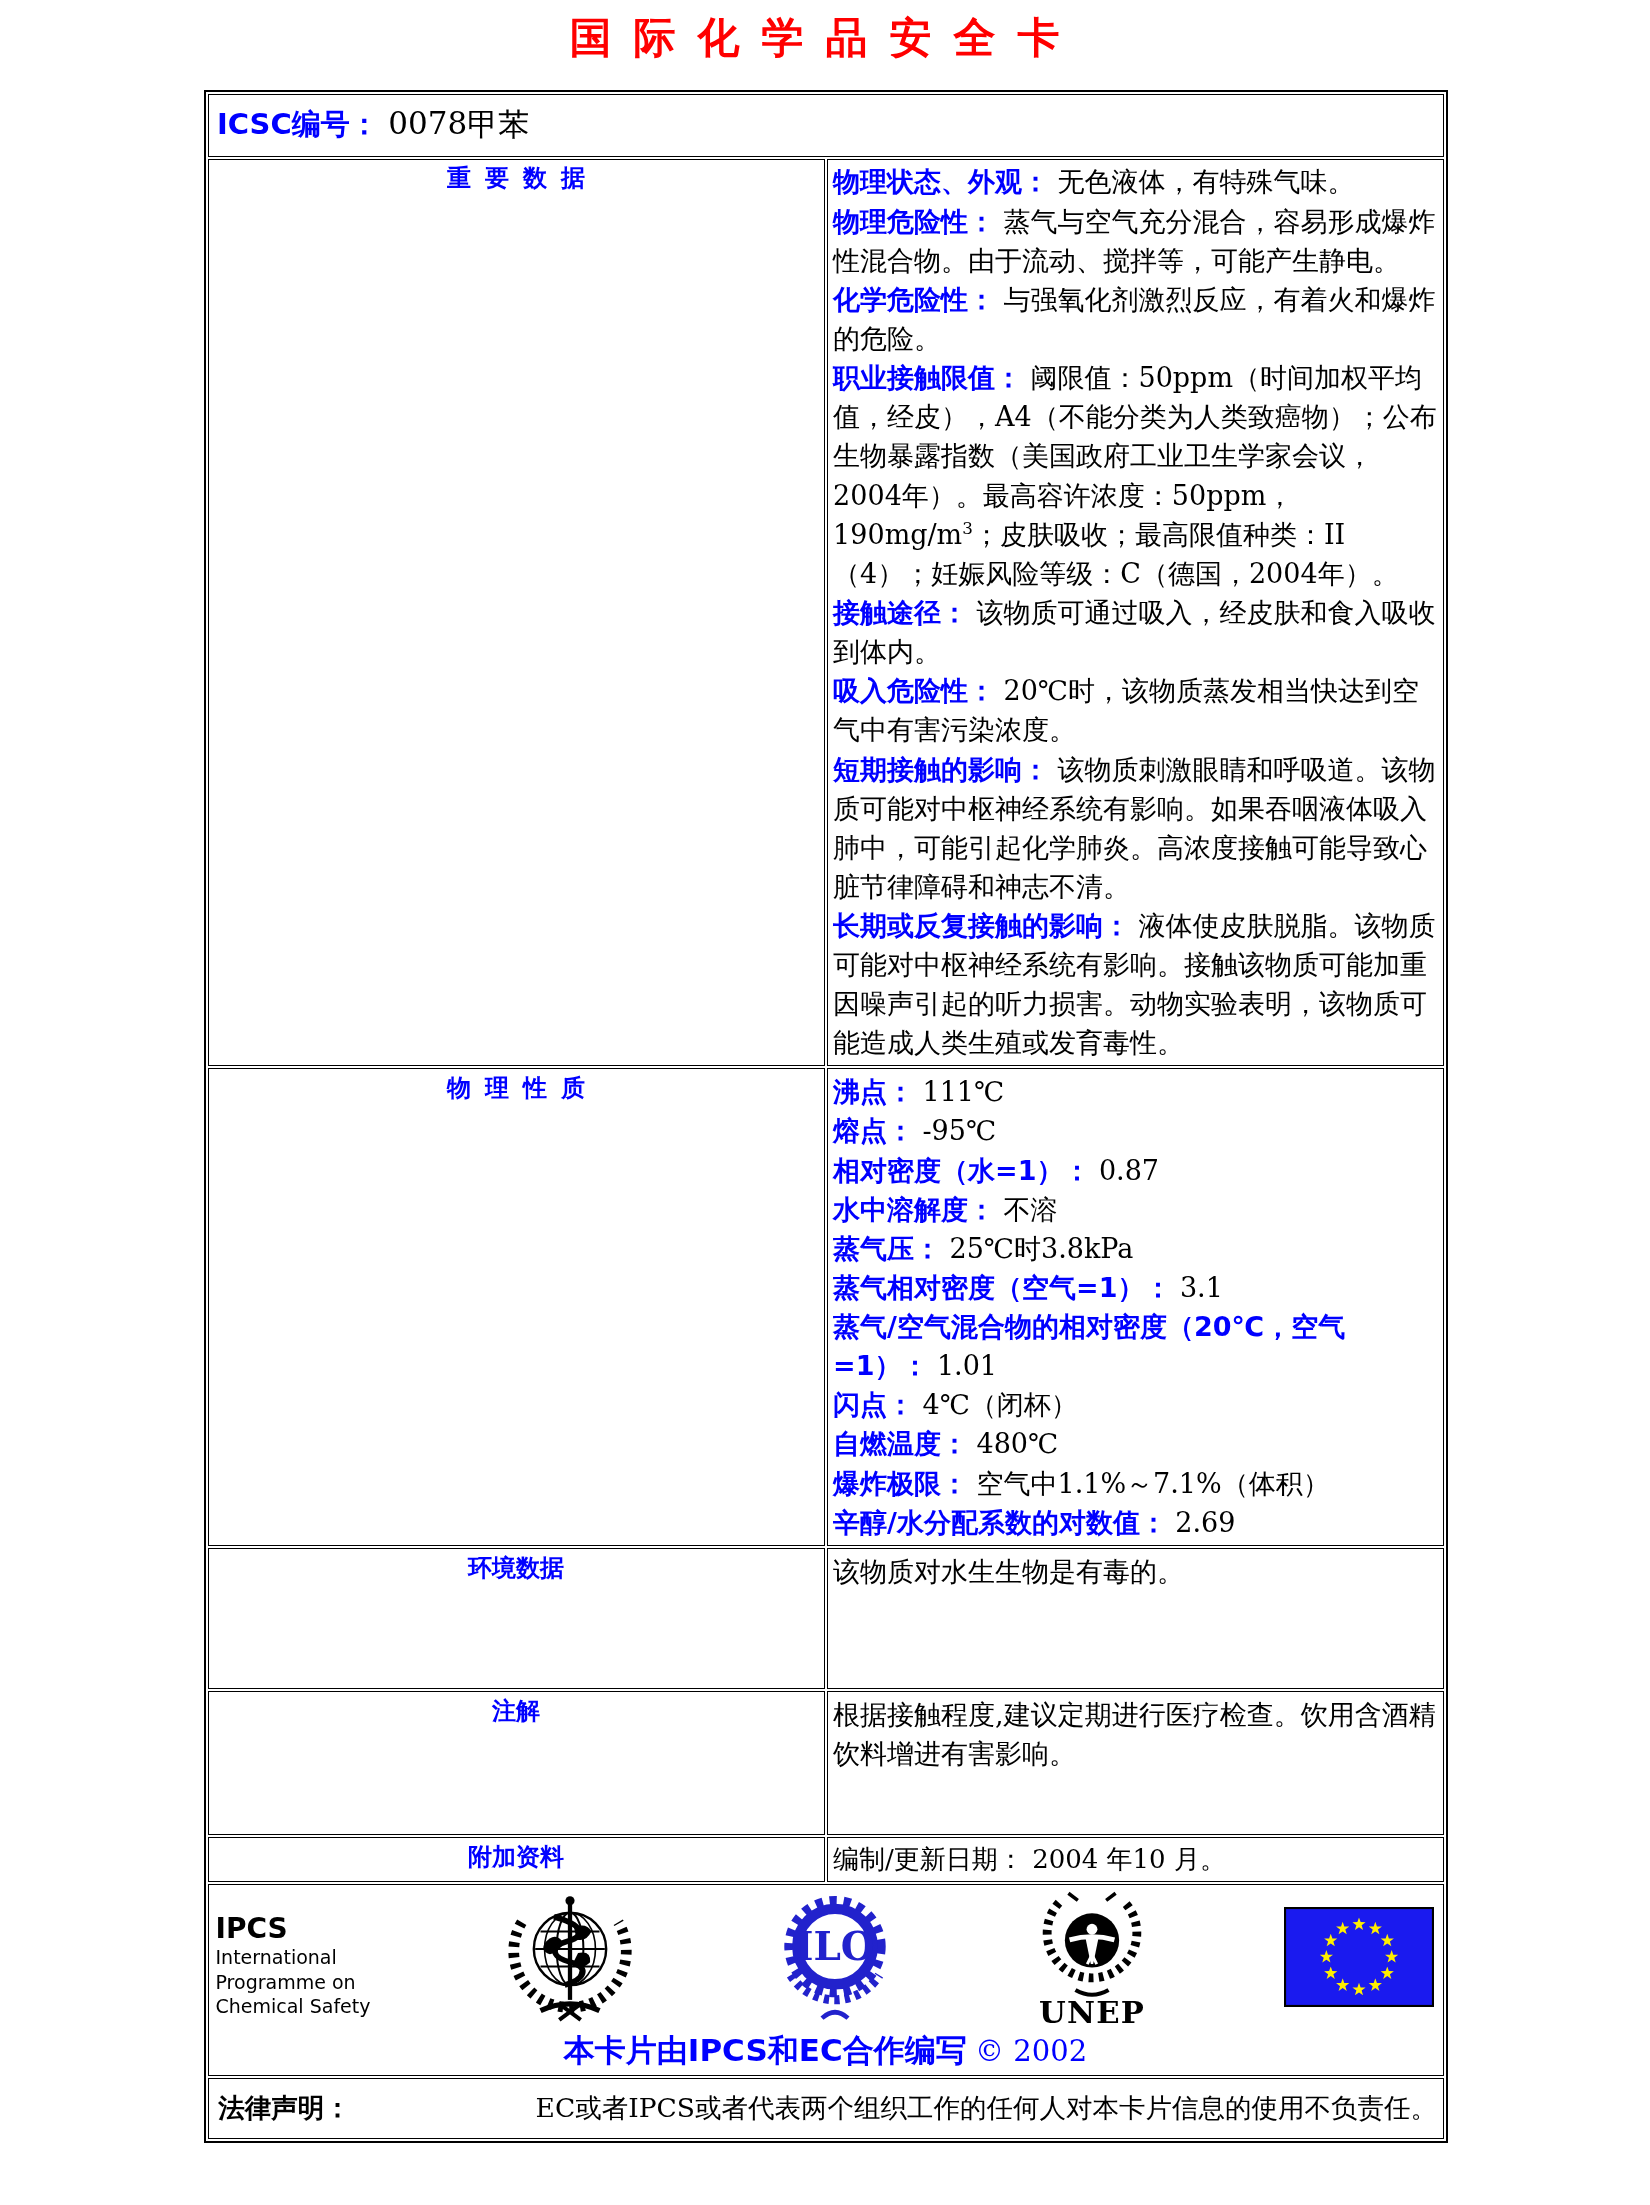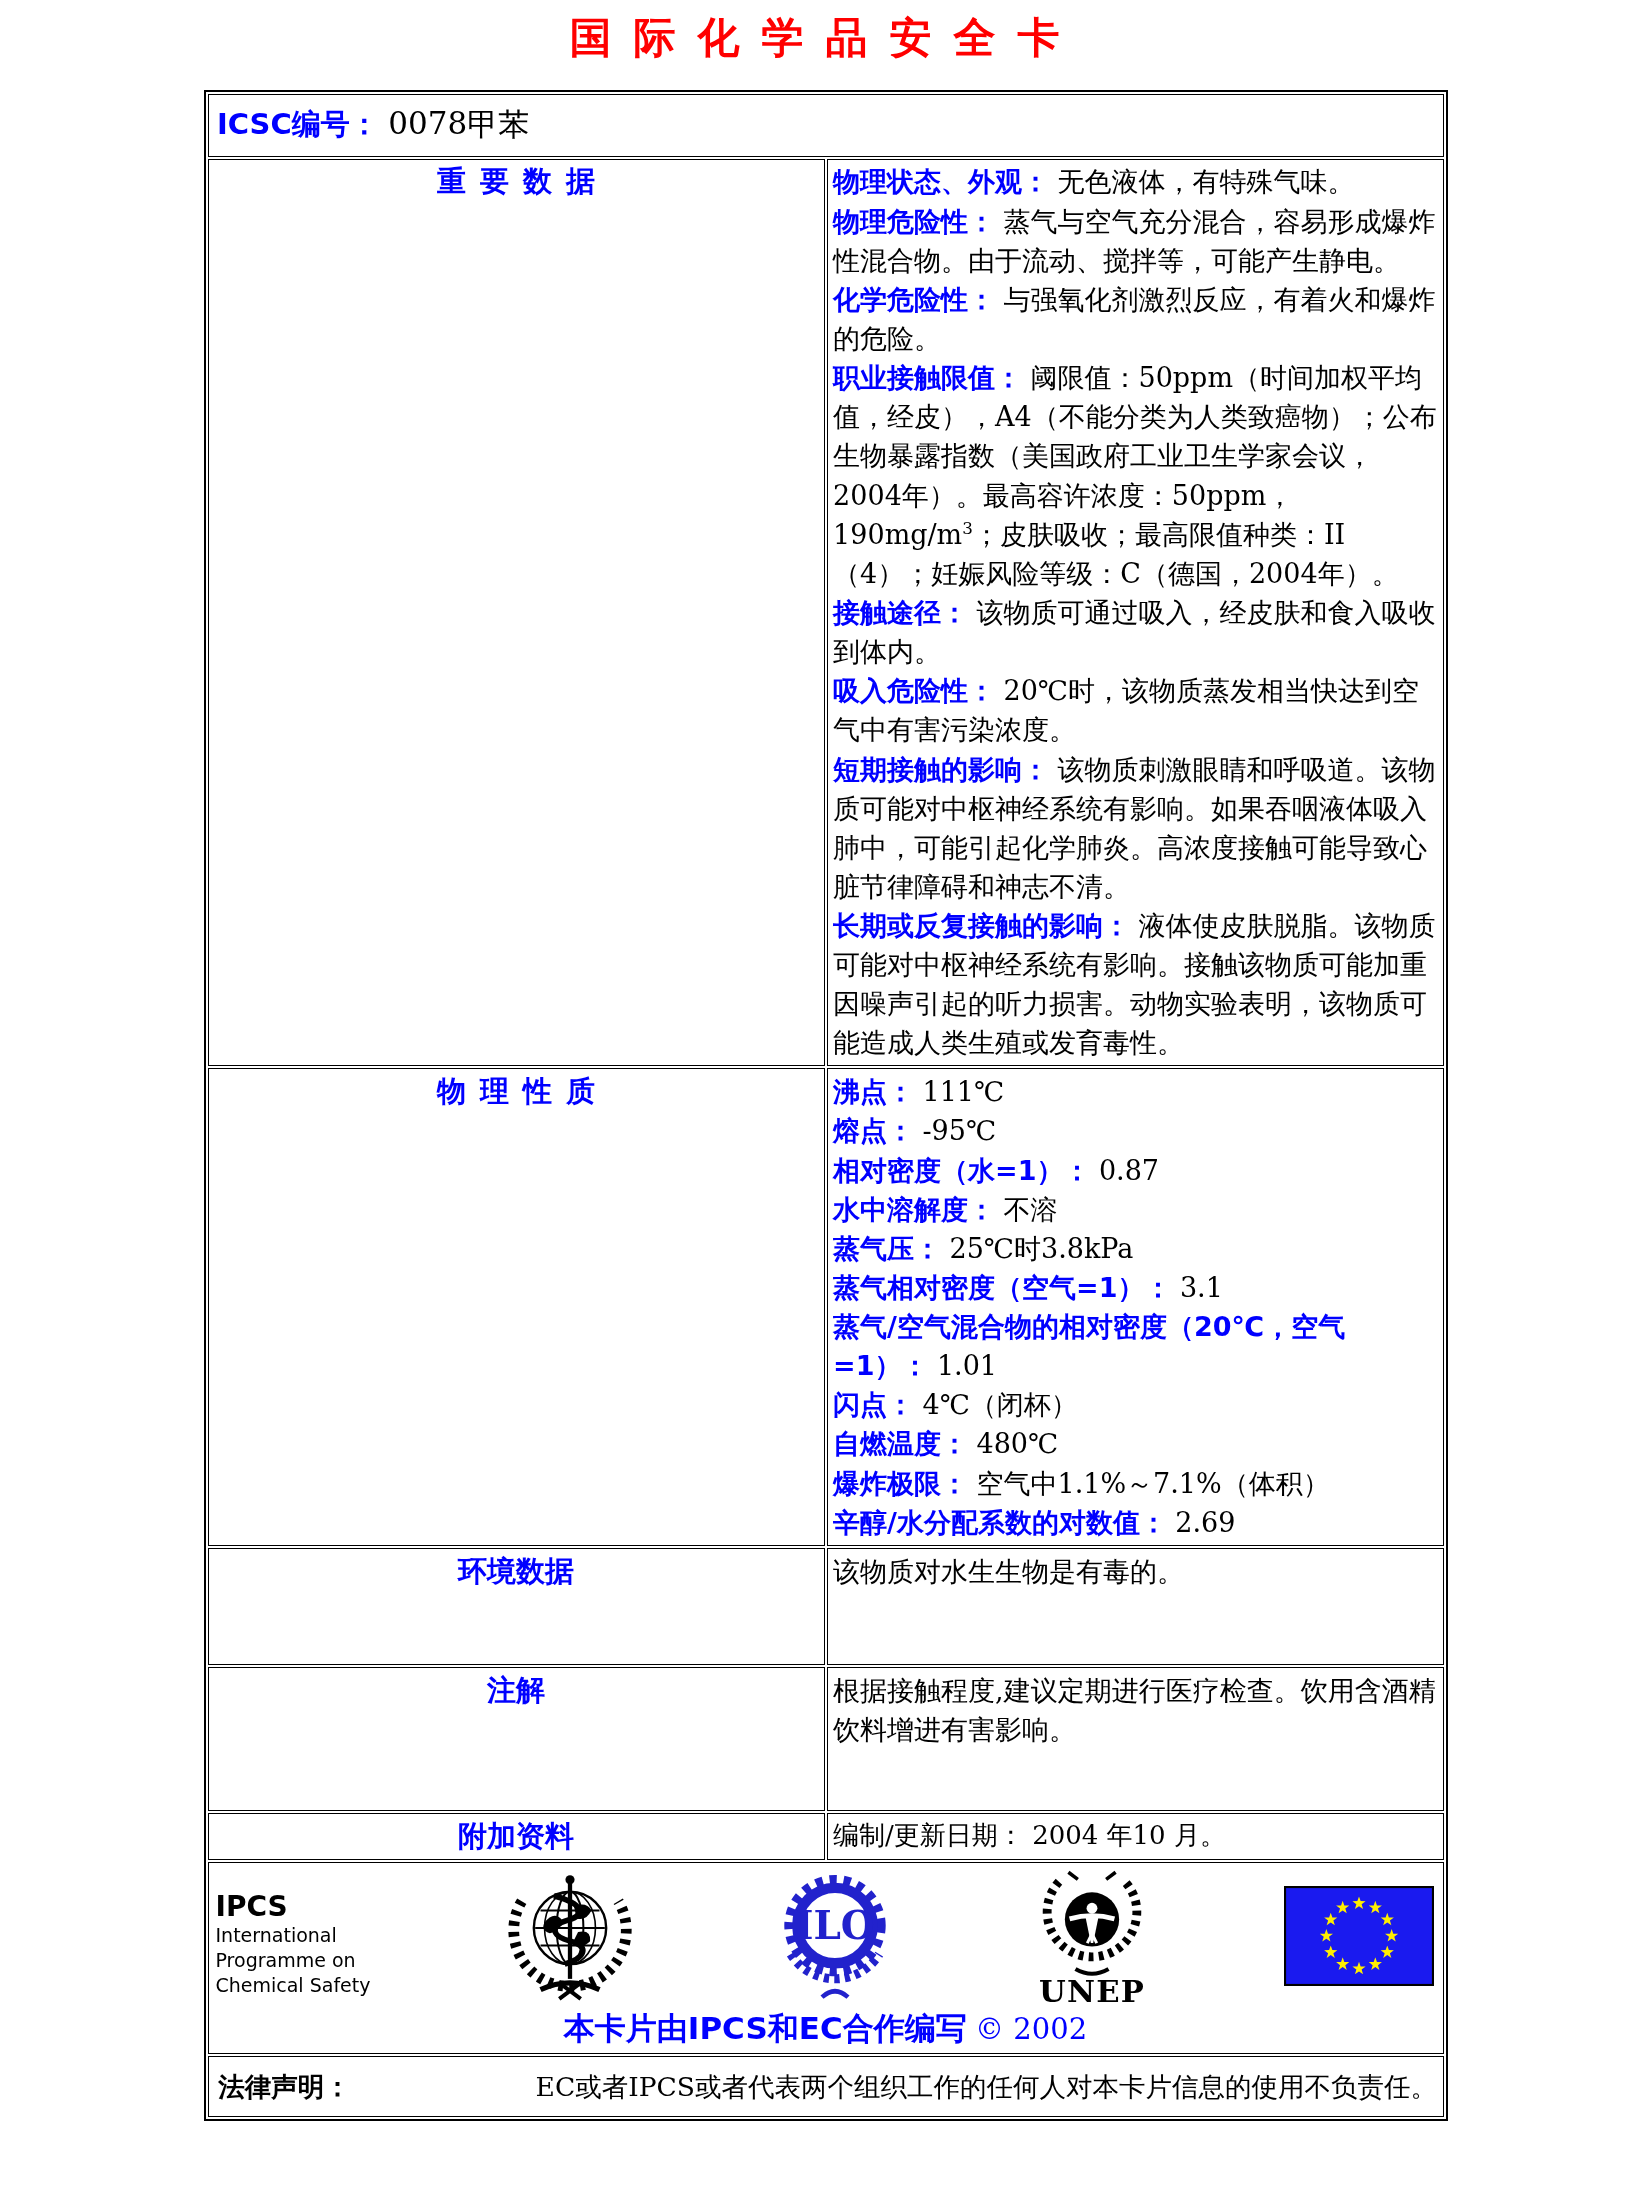--- a/index.html
+++ b/index.html
@@ -33,30 +33,30 @@
     border: 1.4px solid #000;
     vertical-align: top;
     padding: 2.8px 5.6px;
   }
   td.label-cell {
     width: 174px;
     text-align: center;
     vertical-align: middle;
     color: #0000ff;
     font-weight: bold;
-    font-size: 29px;
+    font-size: 24px;
     font-family: Liberation Serif, serif;
     padding: 0;
   }
   td.label-cell.spaced { letter-spacing: 14px; text-indent: 14px; }
   
   .h-header td { height: 63px; }
   .h-important td { height: 702px; }
   .h-physical td { height: 458px; }
-  .h-env td { height: 117px; }
+  .h-env td { height: 141px; }
   .h-notes td { height: 144px; }
   .h-add td { height: 41px; }
   .h-logos td { height: 178px; }
   .h-legal td { height: 61px; }
 
   .header-inner {
     display: flex; justify-content: flex-start; align-items: center;
     height: 100%; padding: 0 5.6px 0 2.8px;
   }
   .icsc-label {

